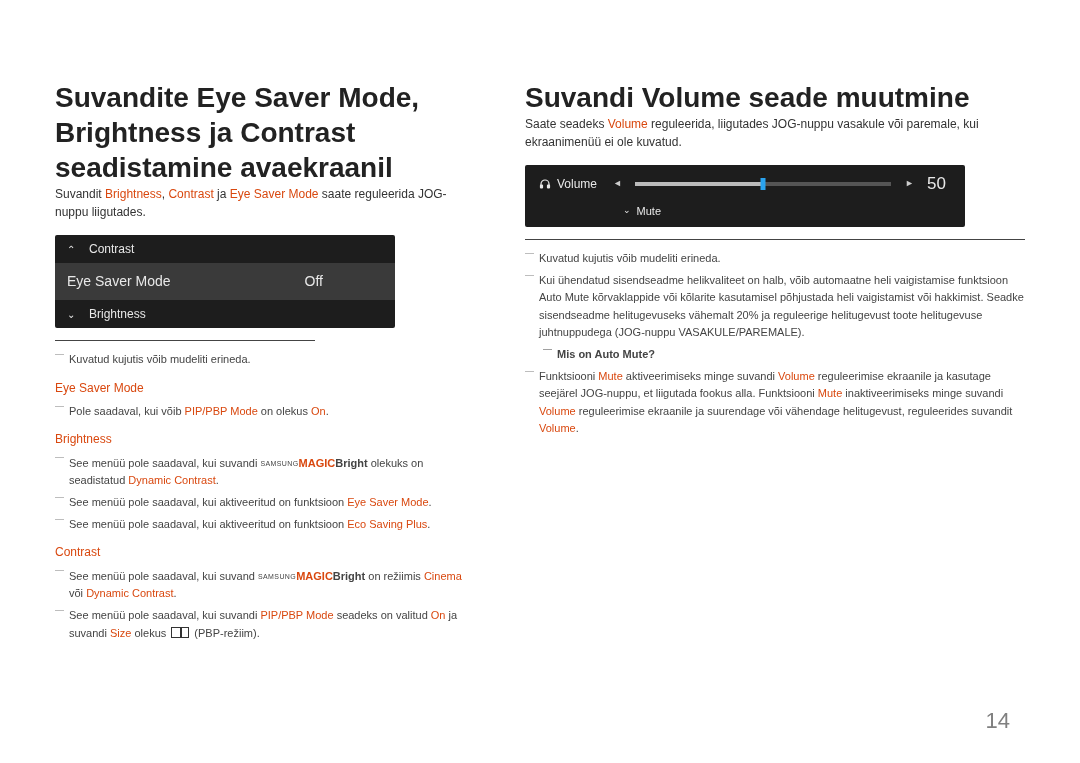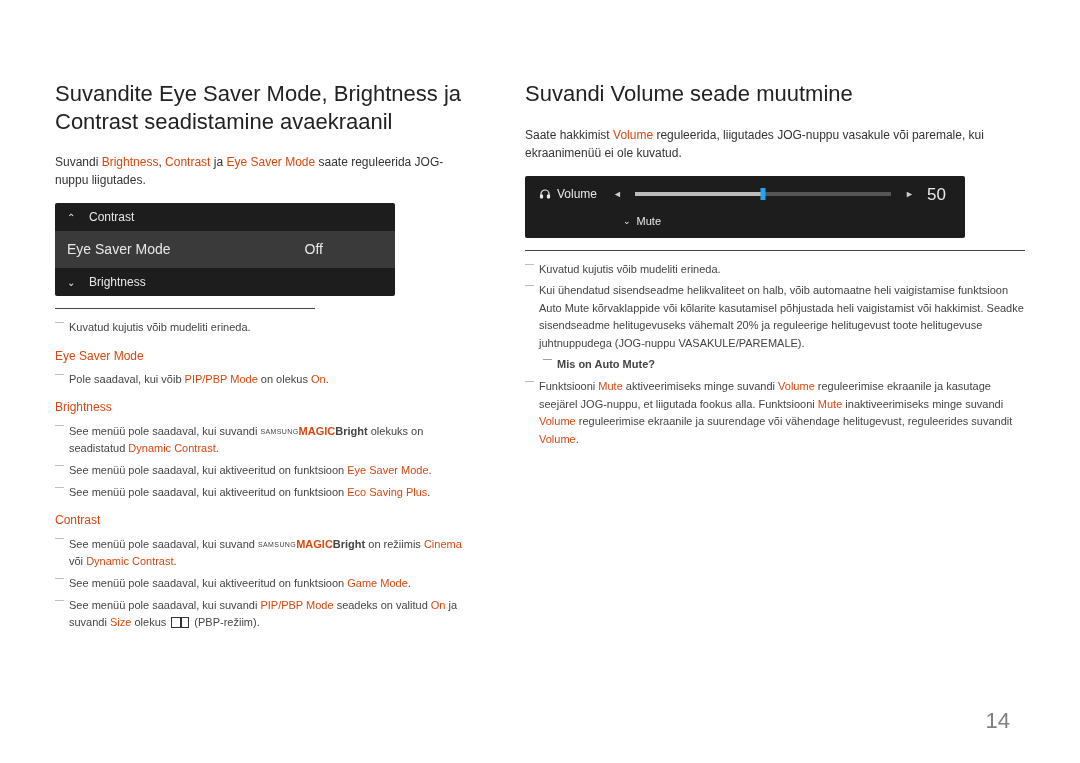--- a/index.html
+++ b/index.html
@@ -10,24 +10,23 @@
     width: 1080px;
     height: 763px;
     padding: 80px 55px 30px;
     position: relative;
     font-size: 12px;
     line-height: 1.5;
   }
   .columns { display: flex; gap: 55px; }
   .col { flex: 1; }
   h2 {
-    font-size: 22px;
-    font-weight: 400;
+    font-size: 28px;
+    font-weight: 700;
     color: #222;
-    margin-bottom: 18px;
     line-height: 1.25;
   }
   .intro { margin-bottom: 14px; }
   .hl { color: #d9480f; }
   .magic { color: #d9480f; font-weight: 700; }
   .magic-pre { font-size: 7px; letter-spacing: 0.4px; display: inline-block; vertical-align: super; position: relative; top: 4px; }
   .osd {
     background: #1d1d1d;
     color: #e8e8e8;
     width: 340px;
@@ -156,21 +155,21 @@
   .headphone-icon svg { display:block; }
 </style>
 </head>
 <body>
 
 <div class="columns">
 
   <div class="col">
     <h2>Suvandite Eye Saver Mode, Brightness ja Contrast seadistamine avaekraanil</h2>
     <p class="intro">
-      <span>Suvandi </span><span class="hl">Brightness</span><span>, </span><span class="hl">Contrast</span><span> ja </span><span class="hl">Eye Saver Mode</span><span> saate reguleerida JOG-nuppu liigutades.</span>
+      <span>Suvandit </span><span class="hl">Brightness</span><span>, </span><span class="hl">Contrast</span><span> ja </span><span class="hl">Eye Saver Mode</span><span> saate reguleerida JOG-nuppu liigutades.</span>
     </p>
 
     <div class="osd">
       <div class="osd-row">
         <span class="arrow">⌃</span>
         <span>Contrast</span>
       </div>
       <div class="osd-sel">
         <span>Eye Saver Mode</span>
         <span class="val">Off</span>
@@ -199,31 +198,28 @@
     </p>
     <p class="b-line">
       <span>See menüü pole saadaval, kui aktiveeritud on funktsioon </span><span class="hl">Eco Saving Plus</span><span>.</span>
     </p>
 
     <p class="subheading">Contrast</p>
     <p class="b-line">
       <span>See menüü pole saadaval, kui suvand </span><span class="magic-pre">SAMSUNG</span><span class="magic">MAGIC</span><b>Bright</b><span> on režiimis </span><span class="hl">Cinema</span><span> või </span><span class="hl">Dynamic Contrast</span><span>.</span>
     </p>
     <p class="b-line">
-      <span>See menüü pole saadaval, kui aktiveeritud on funktsioon </span><span class="hl">Game Mode</span><span>.</span>
-    </p>
-    <p class="b-line">
       <span>See menüü pole saadaval, kui suvandi </span><span class="hl">PIP/PBP Mode</span><span> seadeks on valitud </span><span class="hl">On</span><span> ja suvandi </span><span class="hl">Size</span><span> olekus </span><span class="pbp-icon"></span><span> (PBP-režiim).</span>
     </p>
   </div>
 
   <div class="col">
     <h2>Suvandi Volume seade muutmine</h2>
     <p class="intro">
-      <span>Saate hakkimist </span><span class="hl">Volume</span><span> reguleerida, liigutades JOG-nuppu vasakule või paremale, kui ekraanimenüü ei ole kuvatud.</span>
+      <span>Saate seadeks </span><span class="hl">Volume</span><span> reguleerida, liigutades JOG-nuppu vasakule või paremale, kui ekraanimenüü ei ole kuvatud.</span>
     </p>
 
     <div class="osd volume">
       <div class="vol-row">
         <span class="vol-label">
           <span class="headphone-icon">
             <svg viewBox="0 0 24 24" width="12" height="12" fill="none" stroke="#e8e8e8" stroke-width="2.4">
                 <path d="M4 14v-2a8 8 0 0 1 16 0v2"></path>
                 <rect x="3" y="14" width="4" height="6" rx="1" fill="#e8e8e8"></rect>
                 <rect x="17" y="14" width="4" height="6" rx="1" fill="#e8e8e8"></rect>

